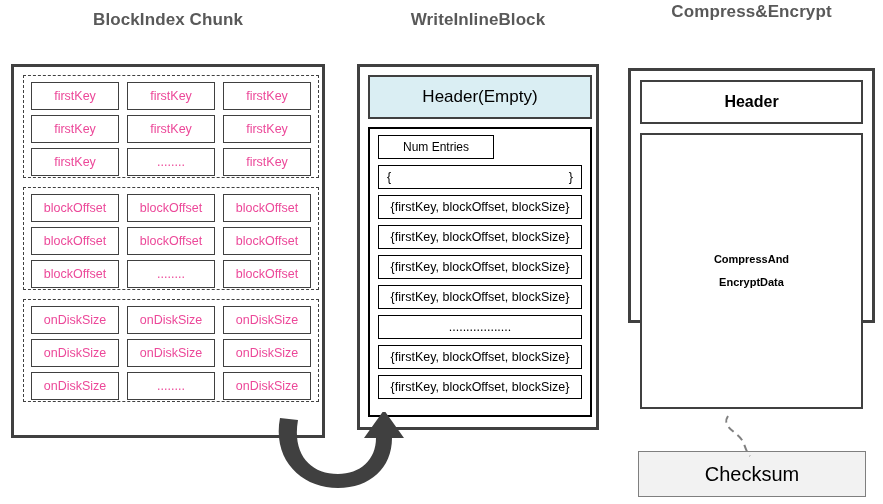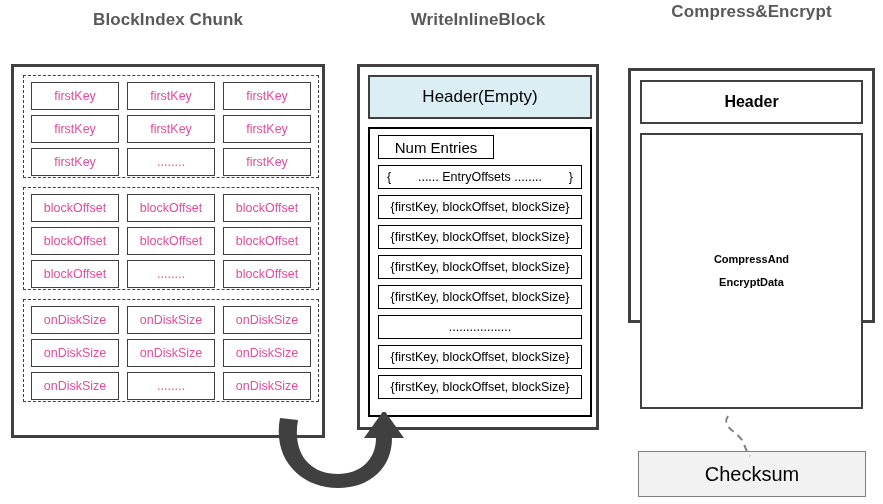--- a/index.html
+++ b/index.html
@@ -100,21 +100,21 @@
     padding: 6px 8px;
   }
   #numentries {
     width: 116px;
     height: 24px;
     border: 1.4px solid #000;
     box-sizing: border-box;
     display: flex;
     align-items: center;
     justify-content: center;
-    font-size: 15px;
+    font-size: 12px;
     margin-bottom: 6px;
   }
   .mid-row {
     width: 100%;
     height: 24px;
     border: 1.4px solid #000;
     box-sizing: border-box;
     display: flex;
     align-items: center;
     justify-content: center;
@@ -259,21 +259,20 @@
 <div id="panel-mid" class="panel">
 
   <div id="mid-header">Header(Empty)</div>
 
   <div id="mid-body">
 
     <div id="numentries">Num Entries</div>
 
     <div id="entryoffsets" class="mid-row">
       <span>{</span>
-      <span class="eo-mid">...... EntryOffsets ........</span>
       <span>}</span>
     </div>
 
     <div class="mid-row">{firstKey, blockOffset, blockSize}</div>
     <div class="mid-row">{firstKey, blockOffset, blockSize}</div>
     <div class="mid-row">{firstKey, blockOffset, blockSize}</div>
     <div class="mid-row">{firstKey, blockOffset, blockSize}</div>
     <div class="mid-row">..................</div>
     <div class="mid-row">{firstKey, blockOffset, blockSize}</div>
     <div class="mid-row">{firstKey, blockOffset, blockSize}</div>

